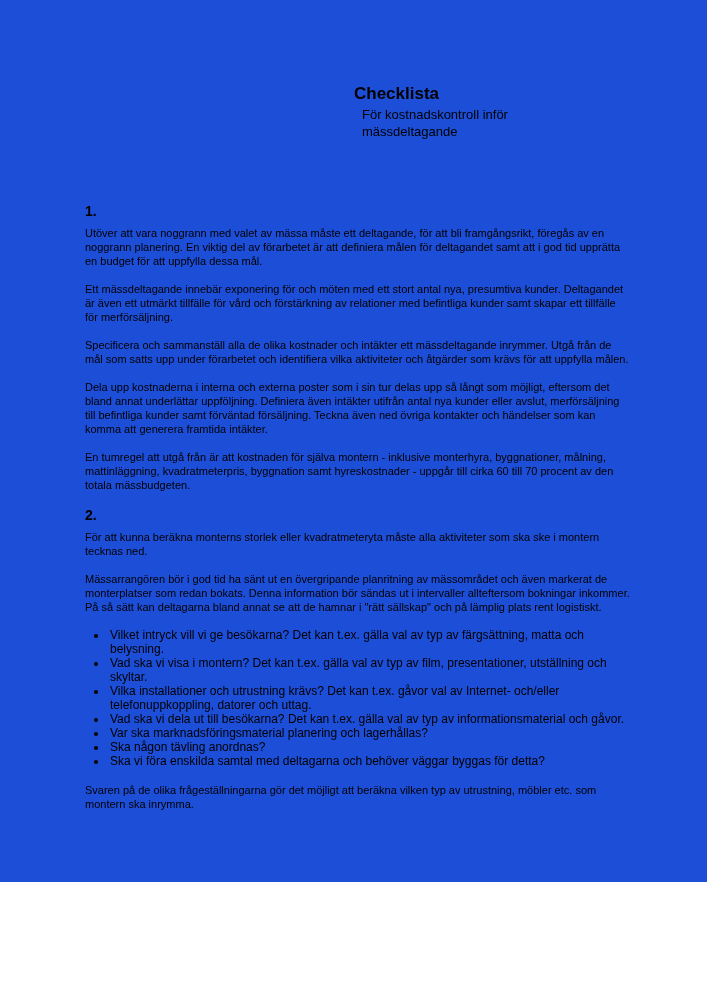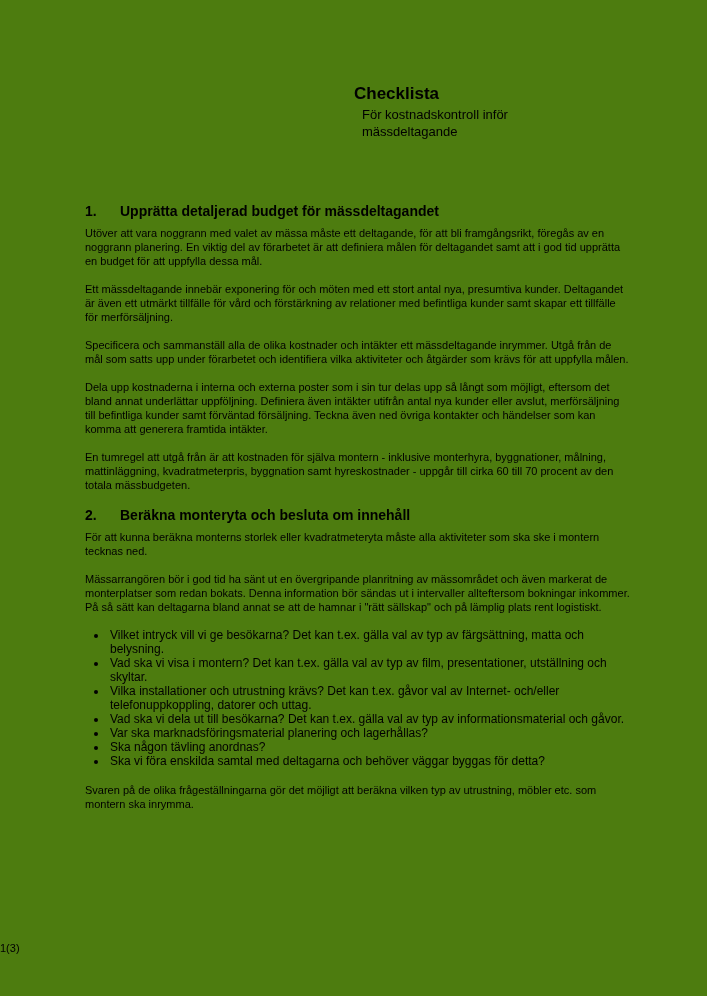--- a/index.html
+++ b/index.html
@@ -3,22 +3,22 @@
 <meta charset="utf-8">
 <style>
   html, body {
     margin: 0;
     padding: 0;
     background: #ffffff;
   }
   .page {
     position: relative;
     width: 707px;
-    height: 996px;
-    background: #4d7c0f;
+    height: 882px;
+    background: #1d4ed8;
     font-family: "Liberation Sans", "DejaVu Sans", sans-serif;
     color: #000000;
     overflow: hidden;
   }
   .title-block {
     position: absolute;
     left: 354px;
     top: 83px;
     width: 260px;
   }
@@ -88,33 +88,31 @@
     <p class="doc-title">Checklista</p>
     <p class="doc-subtitle">För kostnadskontroll inför
 mässdeltagande</p>
   </div>
 
   <div class="content">
 
     <div class="section">
       <div class="section-heading">
         <span class="heading-number">1.</span>
-        <span class="heading-text">Upprätta detaljerad budget för mässdeltagandet</span>
       </div>
       <p>Utöver att vara noggrann med valet av mässa måste ett deltagande, för att bli framgångsrikt, föregås av en noggrann planering. En viktig del av förarbetet är att definiera målen för deltagandet samt att i god tid upprätta en budget för att uppfylla dessa mål.</p>
       <p>Ett mässdeltagande innebär exponering för och möten med ett stort antal nya, presumtiva kunder. Deltagandet är även ett utmärkt tillfälle för vård och förstärkning av relationer med befintliga kunder samt skapar ett tillfälle för merförsäljning.</p>
       <p>Specificera och sammanställ alla de olika kostnader och intäkter ett mässdeltagande inrymmer. Utgå från de mål som satts upp under förarbetet och identifiera vilka aktiviteter och åtgärder som krävs för att uppfylla målen.</p>
       <p>Dela upp kostnaderna i interna och externa poster som i sin tur delas upp så långt som möjligt, eftersom det bland annat underlättar uppföljning. Definiera även intäkter utifrån antal nya kunder eller avslut, merförsäljning till befintliga kunder samt förväntad försäljning. Teckna även ned övriga kontakter och händelser som kan komma att generera framtida intäkter.</p>
       <p>En tumregel att utgå från är att kostnaden för själva montern - inklusive monterhyra, byggnationer, målning, mattinläggning, kvadratmeterpris, byggnation samt hyreskostnader - uppgår till cirka 60 till 70 procent av den totala mässbudgeten.</p>
     </div>
 
     <div class="section">
       <div class="section-heading">
         <span class="heading-number">2.</span>
-        <span class="heading-text">Beräkna monteryta och besluta om innehåll</span>
       </div>
       <p>För att kunna beräkna monterns storlek eller kvadratmeteryta måste alla aktiviteter som ska ske i montern tecknas ned.</p>
       <p>Mässarrangören bör i god tid ha sänt ut en övergripande planritning av mässområdet och även markerat de monterplatser som redan bokats. Denna information bör sändas ut i intervaller allteftersom bokningar inkommer. På så sätt kan deltagarna bland annat se att de hamnar i "rätt sällskap" och på lämplig plats rent logistiskt.</p>
       <ul class="bullet-list">
         <li>Vilket intryck vill vi ge besökarna? Det kan t.ex. gälla val av typ av färgsättning, matta och belysning.</li>
         <li>Vad ska vi visa i montern? Det kan t.ex. gälla val av typ av film, presentationer, utställning och skyltar.</li>
         <li>Vilka installationer och utrustning krävs? Det kan t.ex. gåvor val av Internet- och/eller telefonuppkoppling, datorer och uttag.</li>
         <li>Vad ska vi dela ut till besökarna? Det kan t.ex. gälla val av typ av informationsmaterial och gåvor.</li>
         <li>Var ska marknadsföringsmaterial planering och lagerhållas?</li>
         <li>Ska någon tävling anordnas?</li>

